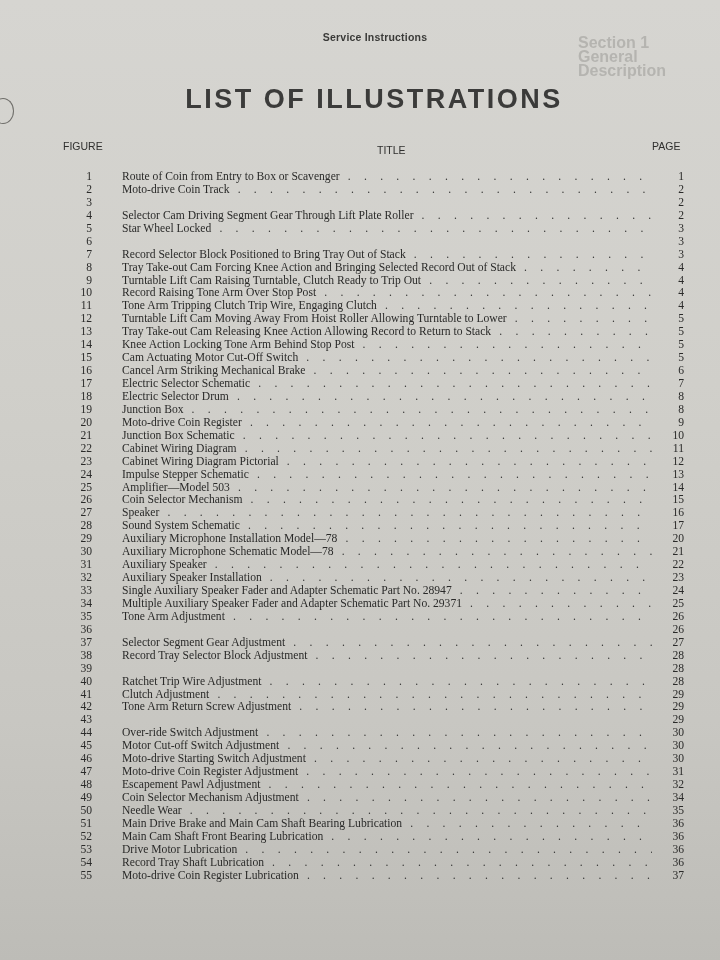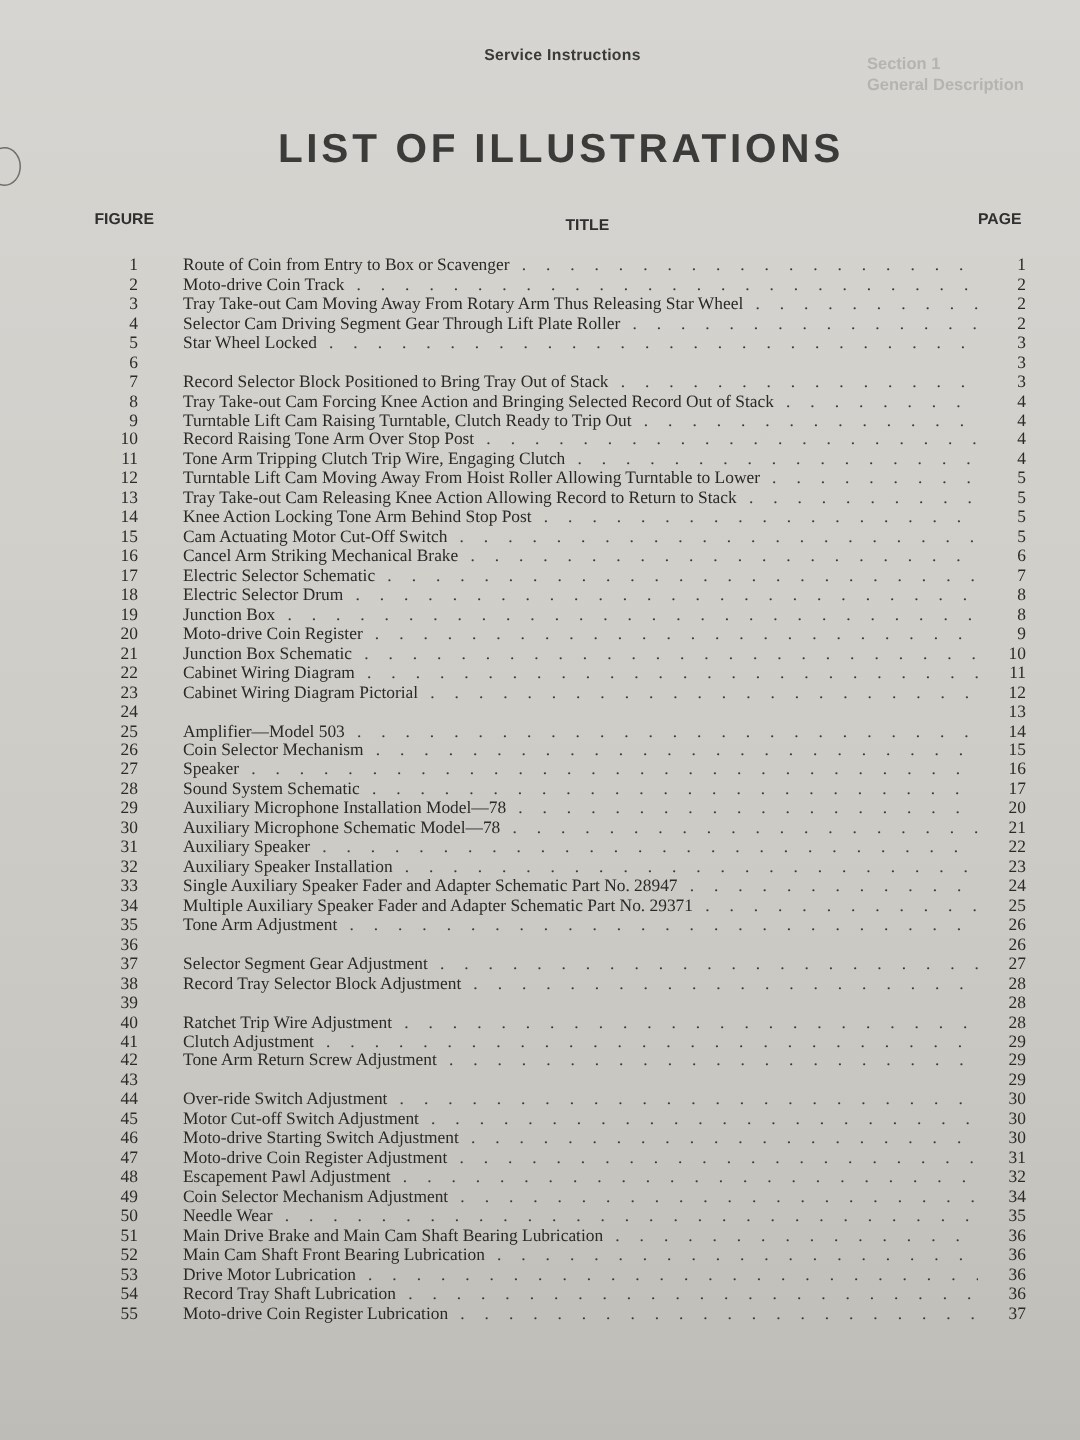--- a/index.html
+++ b/index.html
@@ -8,41 +8,41 @@
     background: #c9c8c3;
     font-family: "Liberation Serif", serif;
   }
   .page {
     position: relative; width: 720px; height: 960px;
     background: linear-gradient(180deg, #d6d5d1 0%, #d0cfca 40%, #c8c7c2 75%, #bdbcb7 100%);
     overflow: hidden;
   }
   .ghost {
     position: absolute; left: 578px; top: 36px;
-    font-family: "Liberation Sans", sans-serif; font-size: 11px; line-height: 14px;
+    font-family: "Liberation Sans", sans-serif; font-size: 16px; line-height: 14px;
     color: #b5b4b0; font-weight: bold;
   }
   .punch-hole {
     position: absolute; left: -8px; top: 98px; width: 20px; height: 24px;
     border: 1px solid #6f6e6a; border-radius: 50%;
     border-left-color: transparent;
   }
   .header-small {
     position: absolute; left: 0; top: 31px; width: 750px; text-align: center;
     font-family: "Liberation Sans", sans-serif; font-weight: bold; font-size: 10.5px;
     color: #3a3a38; letter-spacing: 0.2px;
   }
   .main-title {
     position: absolute; left: 0; top: 84px; width: 748px; text-align: center;
     font-family: "Liberation Sans", sans-serif; font-weight: bold; font-size: 27px;
     color: #3b3b3a; letter-spacing: 2.5px;
   }
   .col-head {
     position: absolute; top: 140px;
-    font-family: "Liberation Sans", sans-serif; font-weight: bold; font-size: 10.5px;
+    font-family: "Liberation Sans", sans-serif; font-weight: normal; font-size: 10.5px;
     color: #2f2f2e;
   }
   .col-fig { left: 63px; }
   .col-title { left: 377px; top: 144px; }
   .col-page { left: 652px; }
   .list {
     position: absolute; left: 70px; top: 171px; width: 620px;
   }
   .row {
     position: relative; height: 12.95px; line-height: 12.95px;
@@ -85,21 +85,20 @@
         <span class="title">Route of Coin from Entry to Box or Scavenger</span>
         <span class="pg">1</span>
       </div>
       <div class="row">
         <span class="num">2</span>
         <span class="title">Moto-drive Coin Track</span>
         <span class="pg">2</span>
       </div>
       <div class="row">
         <span class="num">3</span>
-        <span class="title">Tray Take-out Cam Moving Away From Rotary Arm Thus Releasing Star Wheel</span>
         <span class="pg">2</span>
       </div>
       <div class="row">
         <span class="num">4</span>
         <span class="title">Selector Cam Driving Segment Gear Through Lift Plate Roller</span>
         <span class="pg">2</span>
       </div>
       <div class="row">
         <span class="num">5</span>
         <span class="title">Star Wheel Locked</span>
@@ -189,20 +188,21 @@
         <span class="title">Cabinet Wiring Diagram</span>
         <span class="pg">11</span>
       </div>
       <div class="row">
         <span class="num">23</span>
         <span class="title">Cabinet Wiring Diagram Pictorial</span>
         <span class="pg">12</span>
       </div>
       <div class="row">
         <span class="num">24</span>
+        <span class="title">Impulse Stepper Schematic</span>
         <span class="pg">13</span>
       </div>
       <div class="row">
         <span class="num">25</span>
         <span class="title">Amplifier—Model 503</span>
         <span class="pg">14</span>
       </div>
       <div class="row">
         <span class="num">26</span>
         <span class="title">Coin Selector Mechanism</span>

